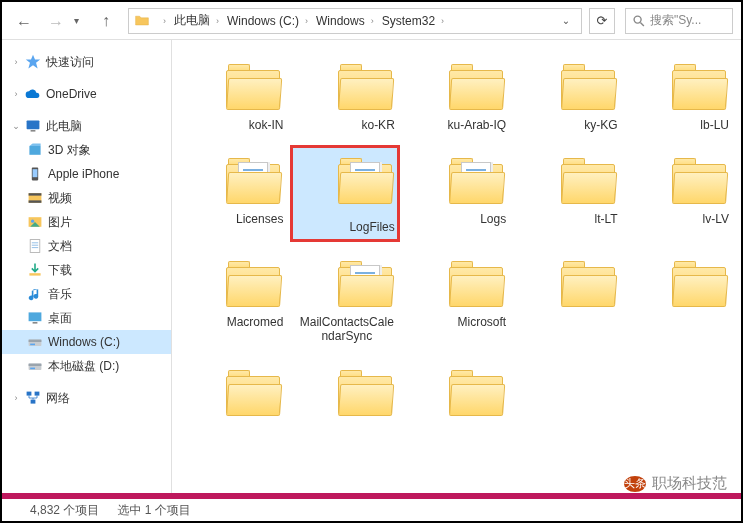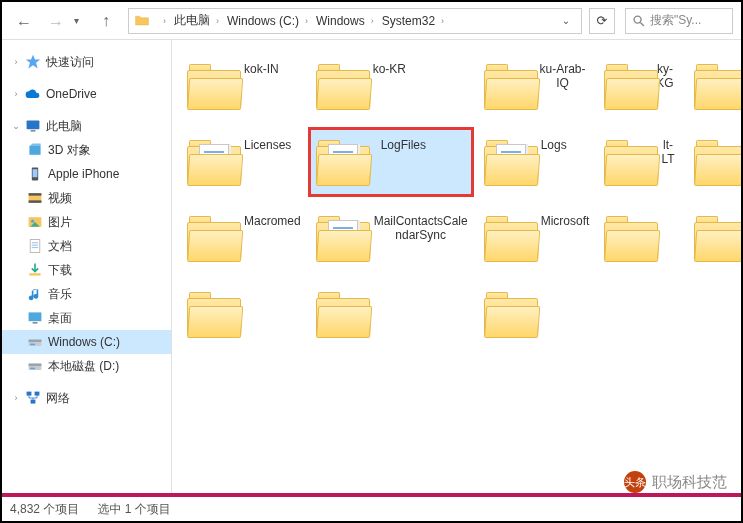--- a/index.html
+++ b/index.html
@@ -21,30 +21,30 @@
 .content { display: flex; height: calc(100% - 38px - 28px); }
 .sidebar { width: 170px; border-right: 1px solid #e0e0e0; padding-top: 10px; overflow: hidden; }
 .tree-item { display: flex; align-items: center; height: 24px; font-size: 12px; color: #333; padding-left: 20px; cursor: pointer; white-space: nowrap; }
 .tree-item.lvl1 { padding-left: 24px; }
 .tree-item.sel { background: #cce8ff; }
 .tree-item .arrow { width: 12px; font-size: 9px; color: #888; display: inline-flex; justify-content: center; margin-left: -12px; margin-right: 2px; }
 .tree-item .ico { width: 18px; height: 18px; display: flex; align-items: center; justify-content: center; margin-right: 4px; }
 
 .files { flex: 1; padding: 12px 8px; overflow: hidden; position: relative; }
 .grid { display: grid; grid-template-columns: repeat(5, 1fr); gap: 8px 4px; }
-.item { display: flex; flex-direction: row; align-items: flex-start; padding: 6px 4px; cursor: pointer; }
+.item { display: flex; flex-direction: column; align-items: flex-end; padding: 6px 4px; cursor: pointer; }
 .item .ficon { width: 60px; height: 56px; position: relative; }
 .item .lbl { font-size: 12px; color: #333; text-align: center; margin-top: 4px; line-height: 1.2; max-width: 96px; word-wrap: break-word; }
 .item.sel { background: #cce8ff; }
 .item.highlight { outline: 3px solid #e53935; outline-offset: -2px; gap: 8px; }
 
-.status { height: 28px; border-top: 4px solid #be185d; display: flex; align-items: center; font-size: 12px; color: #555; padding: 0 8px; gap: 18px; }
+.status { height: 28px; border-top: 6px solid #be185d; display: flex; align-items: center; font-size: 12px; color: #555; padding: 0 28px; gap: 18px; }
 
 .watermark { position: absolute; bottom: 28px; right: 14px; font-size: 15px; color: #888; display: flex; align-items: center; gap: 6px; pointer-events: none; }
-.wm-logo { width: 22px; height: 22px; border-radius: 50%; background: #c2410c; color: #fff; display: flex; align-items: center; justify-content: center; font-size: 11px; }
+.wm-logo { width: 22px; height: 16px; border-radius: 50%; background: #c2410c; color: #fff; display: flex; align-items: center; justify-content: center; font-size: 11px; }
 
 
 .folder { position: absolute; width: 54px; height: 44px; left: 3px; top: 6px; }
 .folder .tab { position: absolute; width: 22px; height: 10px; background: linear-gradient(#ffe9a8,#ffd76b); border-radius: 2px 2px 0 0; top: 0; left: 2px; border: 1px solid #e6b84a; border-bottom: none; }
 .folder .body { position: absolute; width: 54px; height: 38px; top: 6px; background: linear-gradient(#ffe9a8,#ffcf5c); border-radius: 2px; border: 1px solid #e6b84a; }
 .folder .front { position: absolute; width: 54px; height: 32px; top: 14px; background: linear-gradient(#fff0c0,#ffd76b); border-radius: 2px; border: 1px solid #e6b84a; transform: skewX(-4deg); transform-origin: bottom; }
 .folder.doc .paper { position: absolute; width: 30px; height: 36px; background: #fff; border: 1px solid #c8c8c8; top: 4px; left: 12px; box-shadow: 2px 0 0 #eee; }
 .folder.doc .paper::before { content: ""; position: absolute; left: 4px; right: 4px; top: 6px; height: 2px; background: #7bb0e0; box-shadow: 0 5px 0 #7bb0e0, 0 10px 0 #7bb0e0, 0 15px 0 #7bb0e0, 0 20px 0 #7bb0e0; }
 
 

